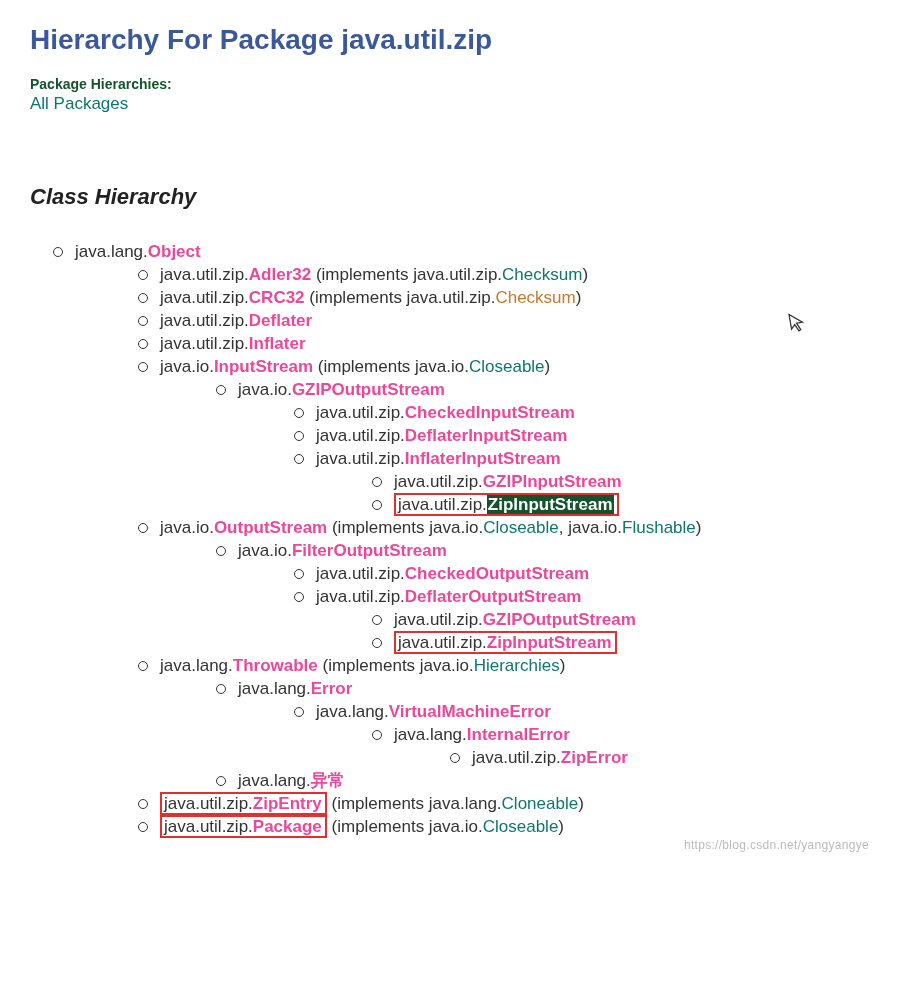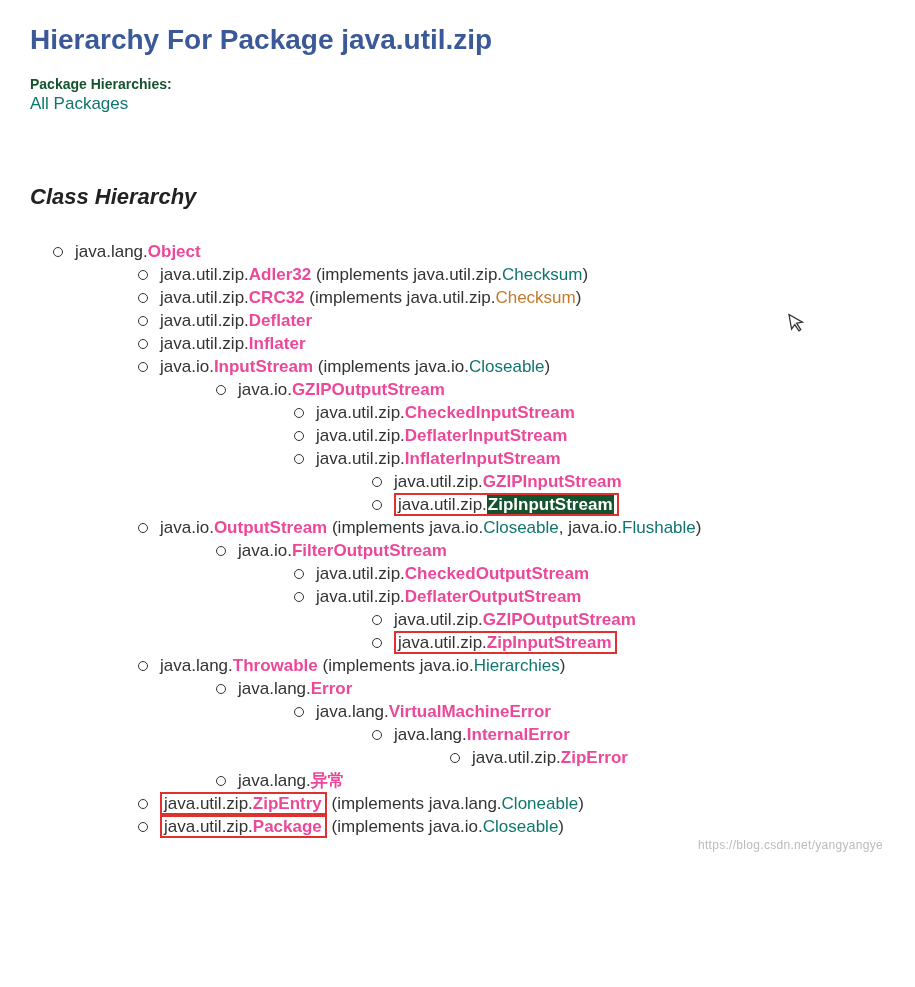--- a/index.html
+++ b/index.html
@@ -81,21 +81,21 @@
     position: absolute;
     left: 790px;
     top: 312px;
     font-size: 18px;
     transform: rotate(-10deg);
     color: #333;
     pointer-events: none;
   }
   .watermark {
     position: absolute;
-    right: 32px;
+    right: 46px;
     bottom: 10px;
     font-size: 12px;
     color: #bbb;
     letter-spacing: 0.3px;
   }
 </style>
 </head>
 <body>
 
 

